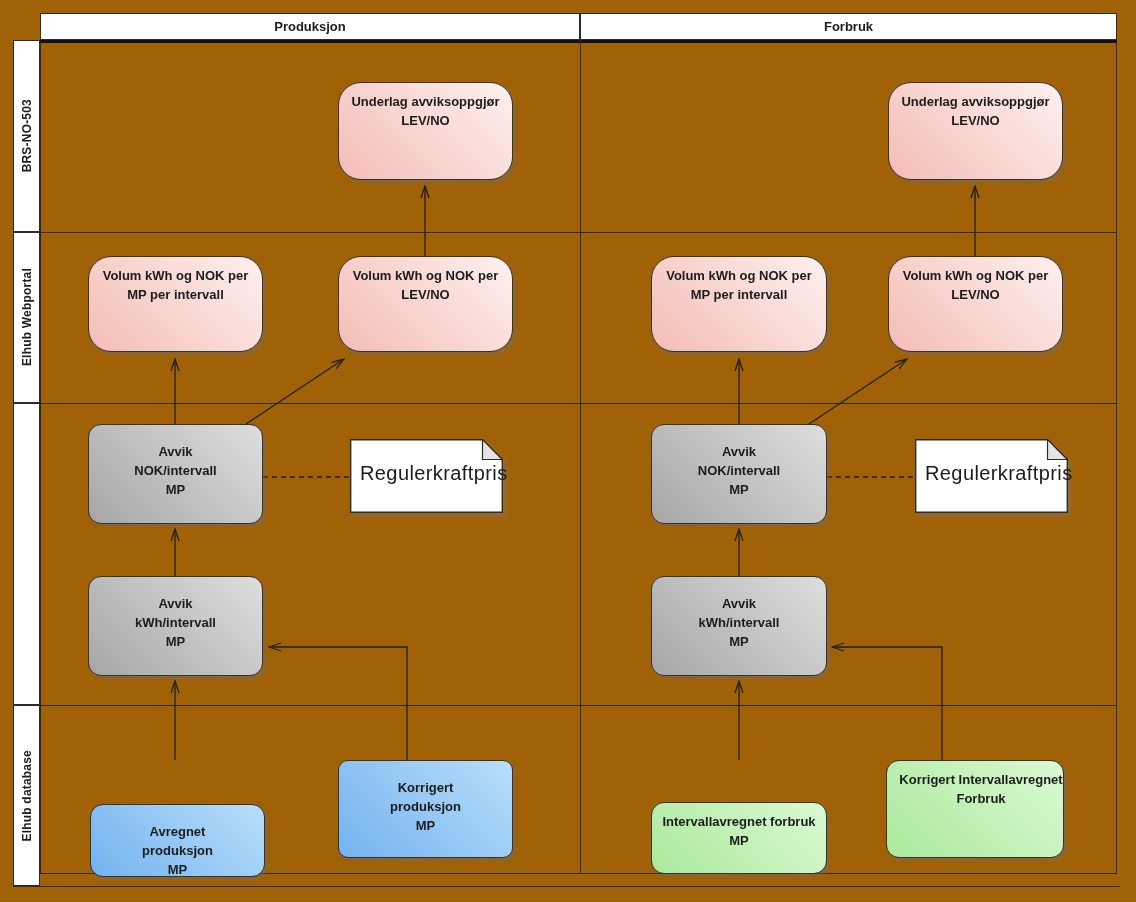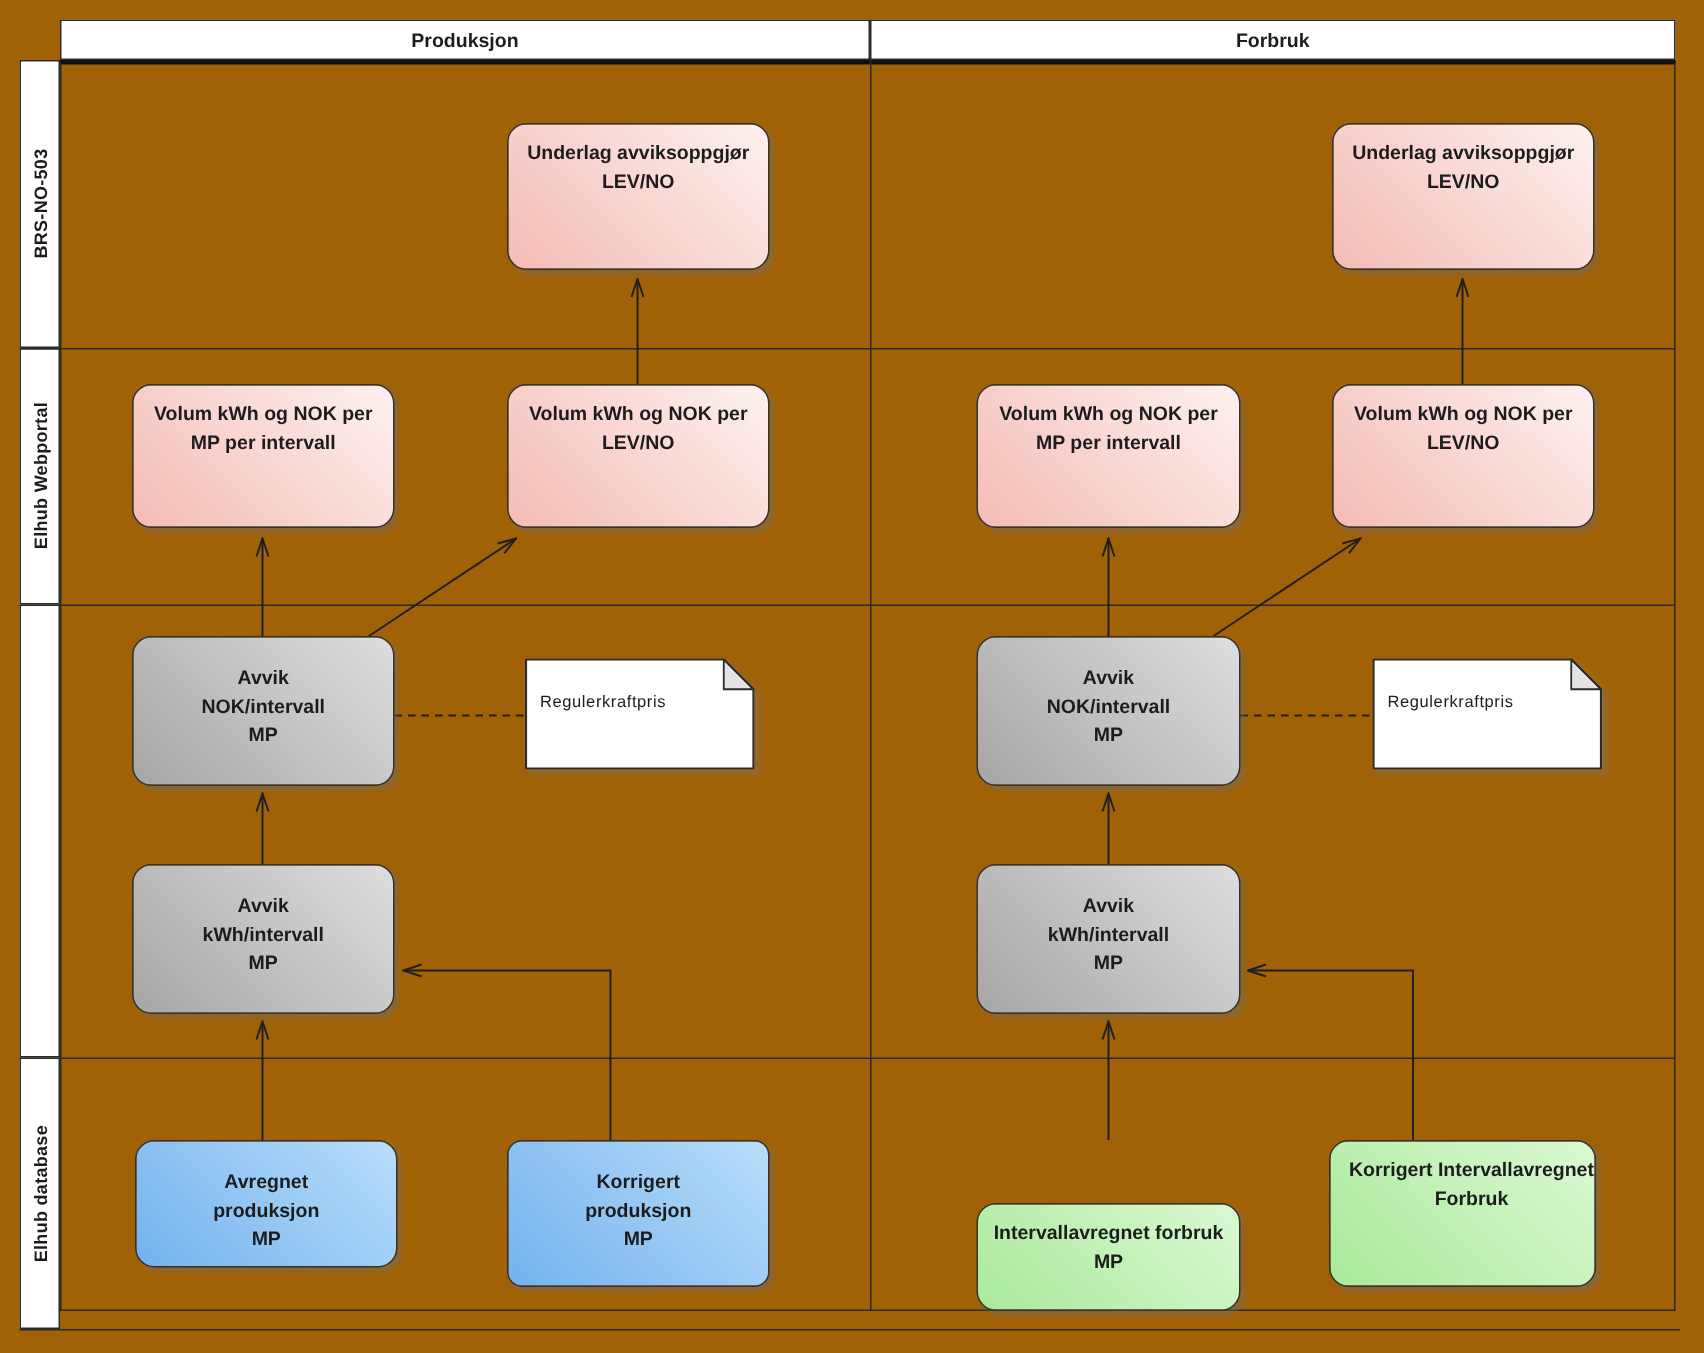--- a/index.html
+++ b/index.html
@@ -16,31 +16,31 @@
        font-size:12px;font-weight:bold;white-space:nowrap;letter-spacing:.2px;}
   .bodybox{position:absolute;left:40px;top:40px;width:1077px;height:834px;box-sizing:border-box;
        border:1.4px solid #2b2b2b;border-top:3px solid #111;background:transparent;}
   .vline{position:absolute;width:0;border-left:1.4px solid #2b2b2b;}
   .hline{position:absolute;height:0;border-top:1.4px solid #2b2b2b;}
 
   
   .node{position:absolute;box-sizing:border-box;border:1.4px solid #333;border-radius:13px;
         display:flex;justify-content:center;box-shadow:3px 3px 3px rgba(110,110,110,.4);}
   .node-label{font-size:13px;font-weight:bold;line-height:19px;text-align:center;white-space:pre;}
-  .pink {background:linear-gradient(225deg,#fdf1ef 0%,#f4bcb5 100%);}
+  .pink {background:linear-gradient(225deg,#fdf1ef 0%,#f4bcb5 100%);border-radius:23px;}
   .gray {background:linear-gradient(225deg,#dedede 0%,#a6a6a6 100%);}
   .blue {background:linear-gradient(225deg,#b9def9 0%,#73b2ef 100%);}
   .green{background:linear-gradient(225deg,#dbf9d3 0%,#aae99b 100%);}
   .pad-sm{padding-top:9px;}
   .pad-md{padding-top:17px;}
 
   
   .note{position:absolute;}
   .note svg{position:absolute;left:0;top:0;filter:drop-shadow(3px 3px 2px rgba(120,120,120,.45));}
-  .note-label{position:absolute;left:10px;top:23px;font-size:11px;font-weight:normal;
+  .note-label{position:absolute;left:10px;top:23px;font-size:20px;font-weight:normal;
         letter-spacing:.4px;white-space:pre;}
 
   .connectors{position:absolute;left:0;top:0;pointer-events:none;}
   .connectors path{stroke:#1f1f1f;stroke-width:1.3;fill:none;}
   .connectors path.dash{stroke-dasharray:5 4;}
 </style>
 </head>
 <body>
 
 <div class="canvas">
@@ -118,21 +118,21 @@
       <path d="M0.7,0.7 L132.5,0.7 L152.3,20.5 L152.3,73.3 L0.7,73.3 Z" fill="#ffffff" stroke="#2b2b2b" stroke-width="1.4"></path>
       <path d="M132.5,0.7 L132.5,20.5 L152.3,20.5 Z" fill="#e4e4e4" stroke="#2b2b2b" stroke-width="1.2"></path>
     </svg>
     <span class="note-label">Regulerkraftpris</span>
   </div>
   <div class="node gray pad-md" style="left:88px;top:576px;width:175px;height:100px;">
     <span class="node-label">Avvik
 kWh/intervall
 MP</span>
   </div>
-  <div class="node blue pad-md" style="left:90px;top:760px;width:175px;height:85px;">
+  <div class="node blue pad-md" style="left:90px;top:804px;width:175px;height:73px;">
     <span class="node-label">Avregnet
 produksjon
 MP</span>
   </div>
   <div class="node blue pad-md" style="left:338px;top:760px;width:175px;height:98px;border-radius:10px;">
     <span class="node-label">Korrigert
 produksjon
 MP</span>
   </div>
 

